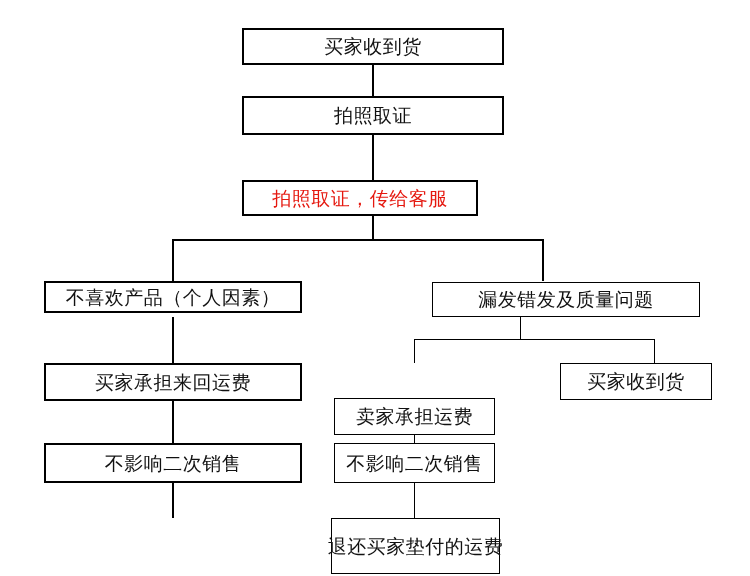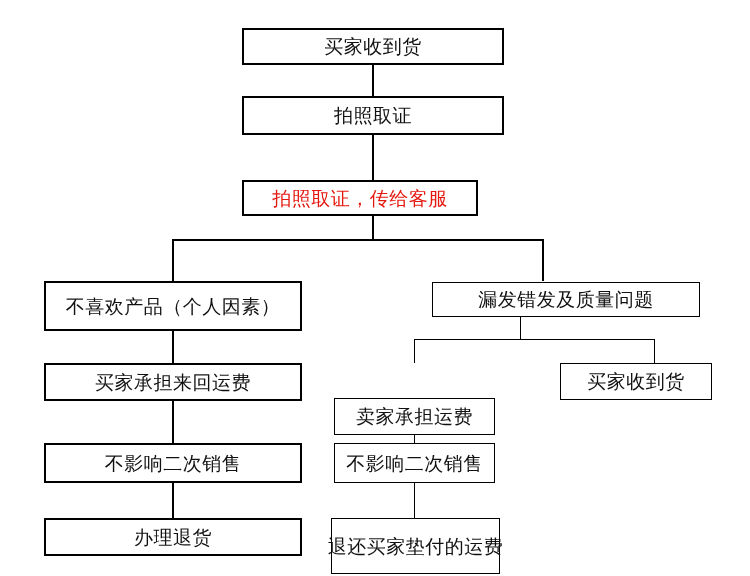--- a/index.html
+++ b/index.html
@@ -61,35 +61,34 @@
 
   <div class="conn v" style="left:372px; top:135px; height:45px;"></div>
 
   <div class="node accent" style="left:242px; top:180px; width:236px; height:36px;">拍照取证，传给客服</div>
 
   <div class="conn v" style="left:372px; top:216px; height:25px;"></div>
   <div class="conn h" style="left:172px; top:239px; width:372px;"></div>
   <div class="conn v" style="left:172px; top:239px; height:42px;"></div>
   <div class="conn v" style="left:542px; top:239px; height:42px;"></div>
 
-  <div class="node" style="left:44px; top:281px; width:258px; height:50px;">不喜欢产品（个人因素）</div>
+  <div class="node" style="left:44px; top:281px; width:258px; height:32px;">不喜欢产品（个人因素）</div>
 
   <div class="node thin" style="left:432px; top:282px; width:268px; height:35px;">漏发错发及质量问题</div>
 
   <div class="conn v" style="left:172px; top:317px; height:46px;"></div>
 
   <div class="node" style="left:44px; top:363px; width:258px; height:38px;">买家承担来回运费</div>
 
   <div class="conn v" style="left:172px; top:401px; height:42px;"></div>
 
   <div class="node" style="left:44px; top:443px; width:258px; height:40px;">不影响二次销售</div>
 
   <div class="conn v" style="left:172px; top:483px; height:35px;"></div>
 
-  <div class="node" style="left:44px; top:518px; width:258px; height:38px;">办理退货</div>
 
   <div class="conn thin v" style="left:520px; top:317px; height:23px;"></div>
   <div class="conn thin h" style="left:414px; top:339px; width:241px;"></div>
   <div class="conn thin v" style="left:414px; top:339px; height:24px;"></div>
   <div class="conn thin v" style="left:654px; top:339px; height:24px;"></div>
 
   <div class="node thin" style="left:334px; top:363px; width:161px; height:37px;margin-top:35px;">卖家承担运费</div>
 
   <div class="conn thin v" style="left:414px; top:400px; height:43px;"></div>
 

